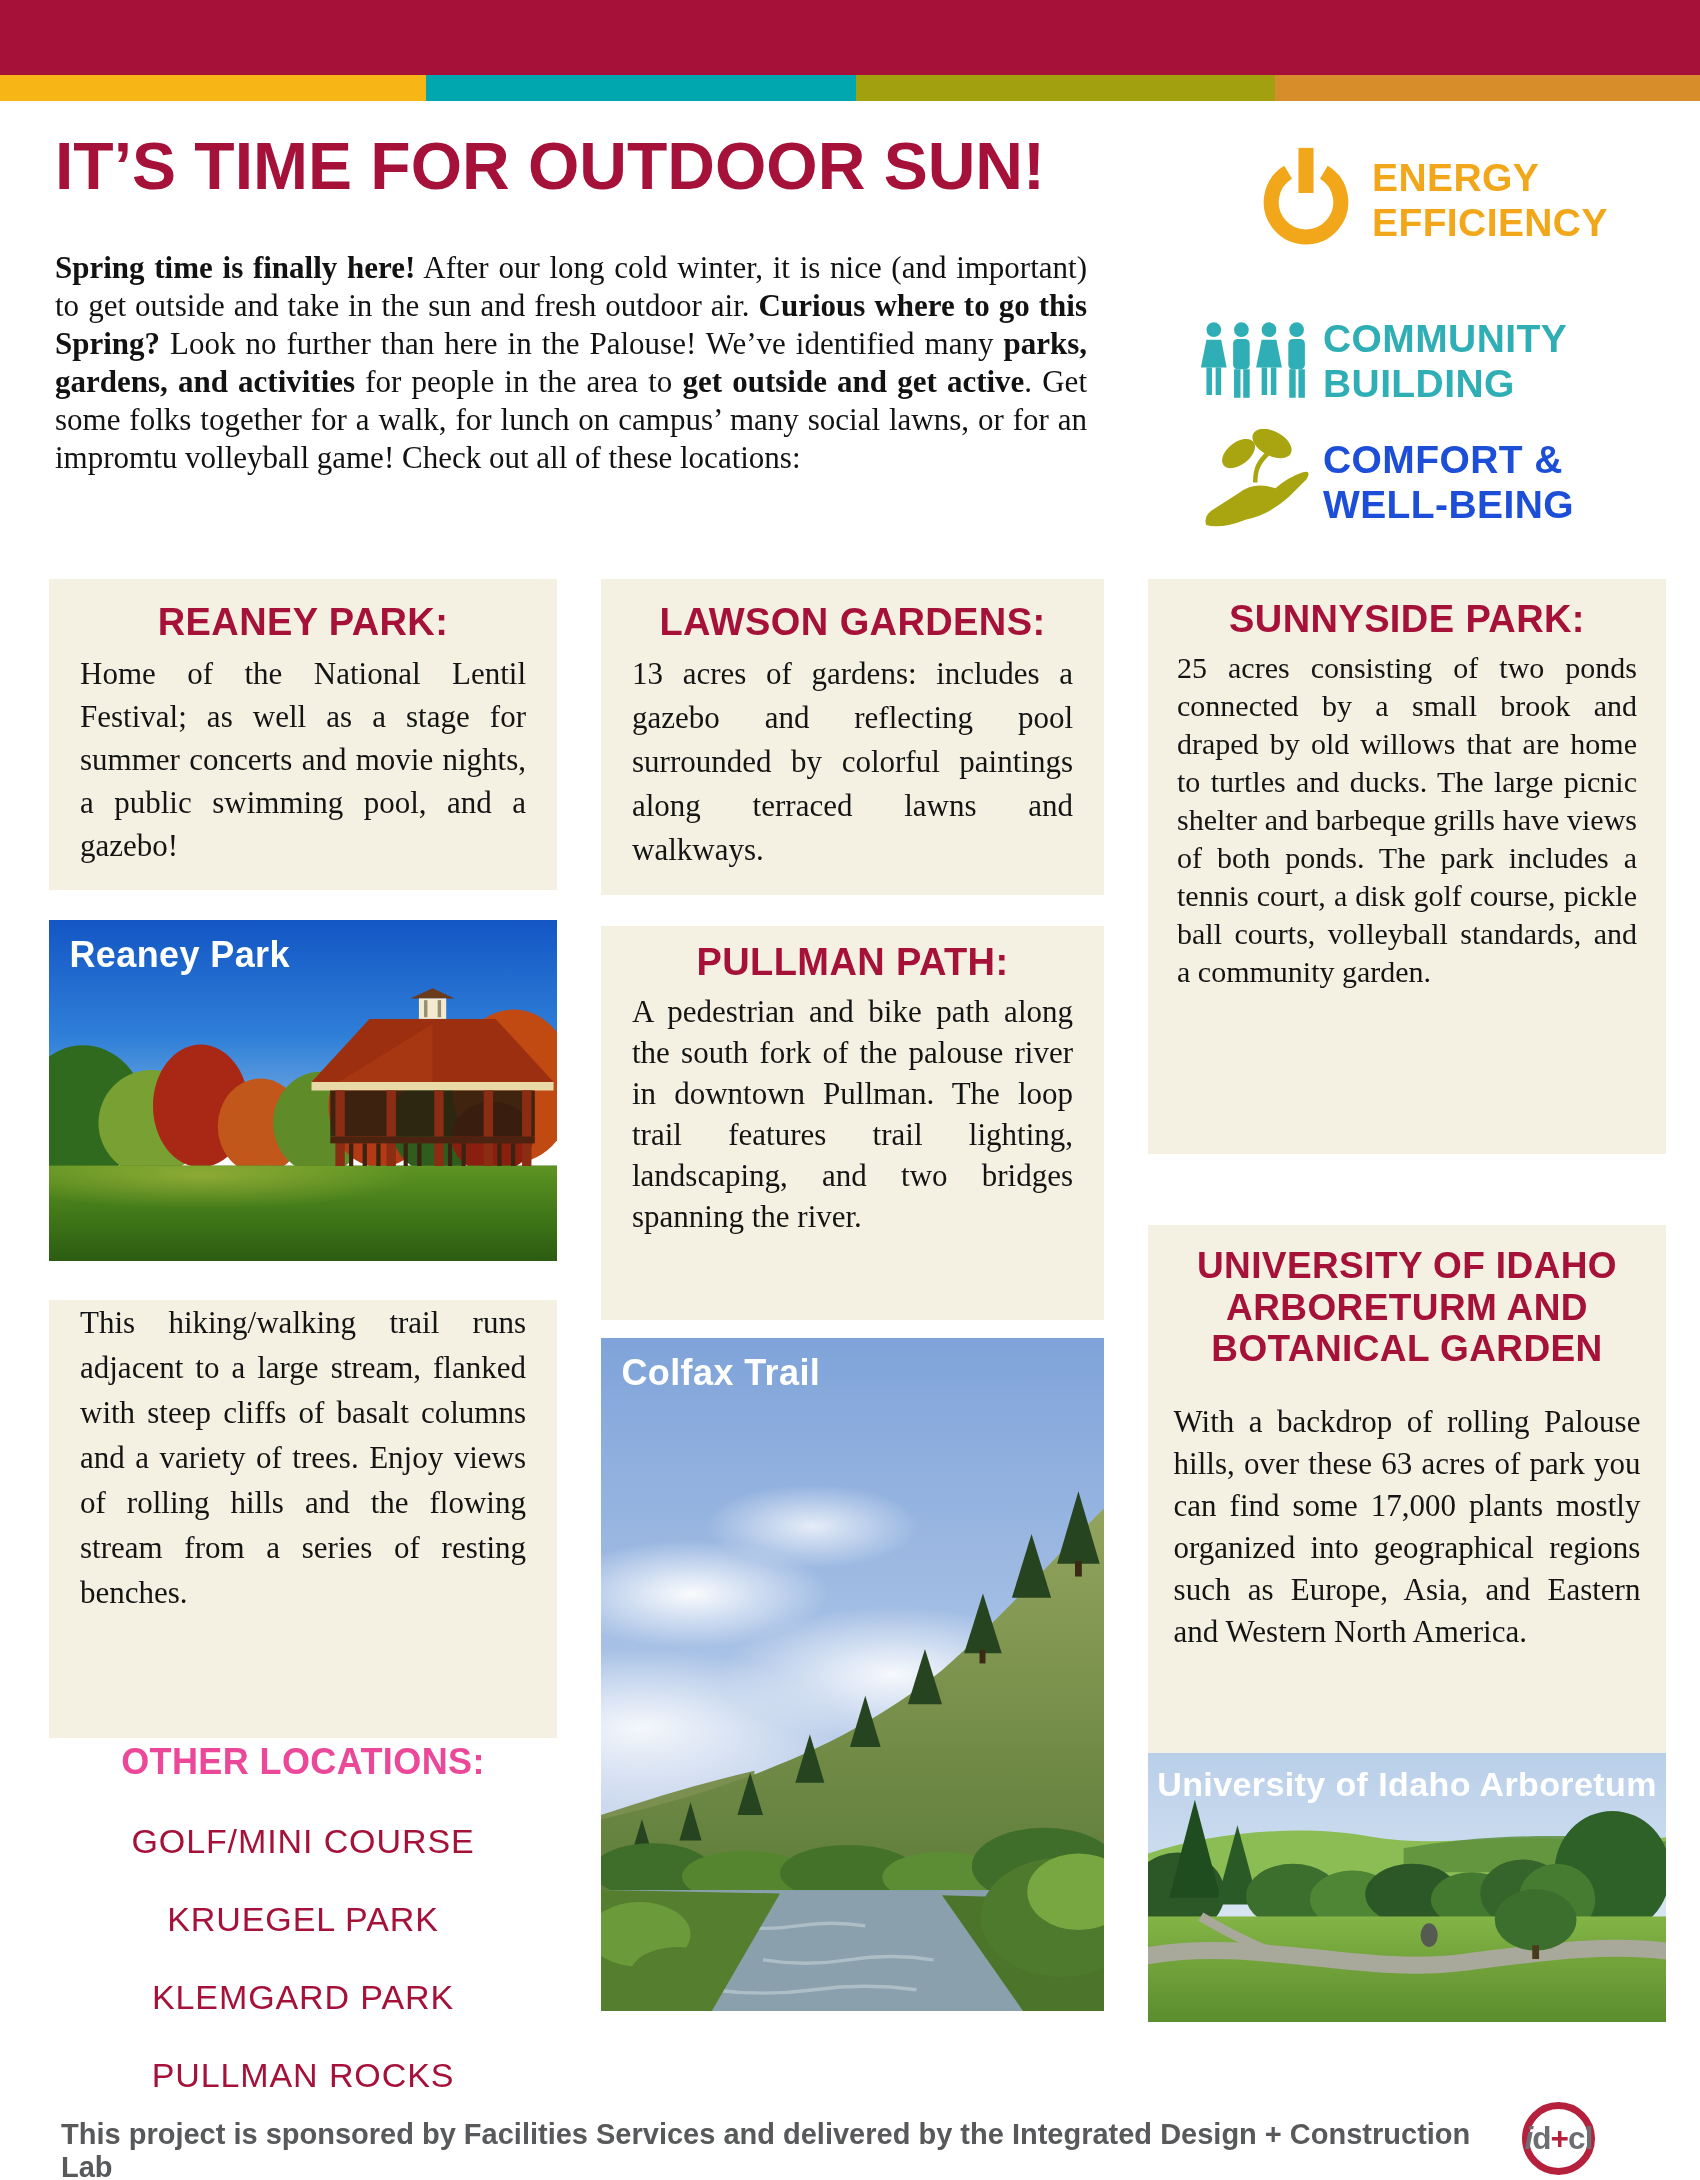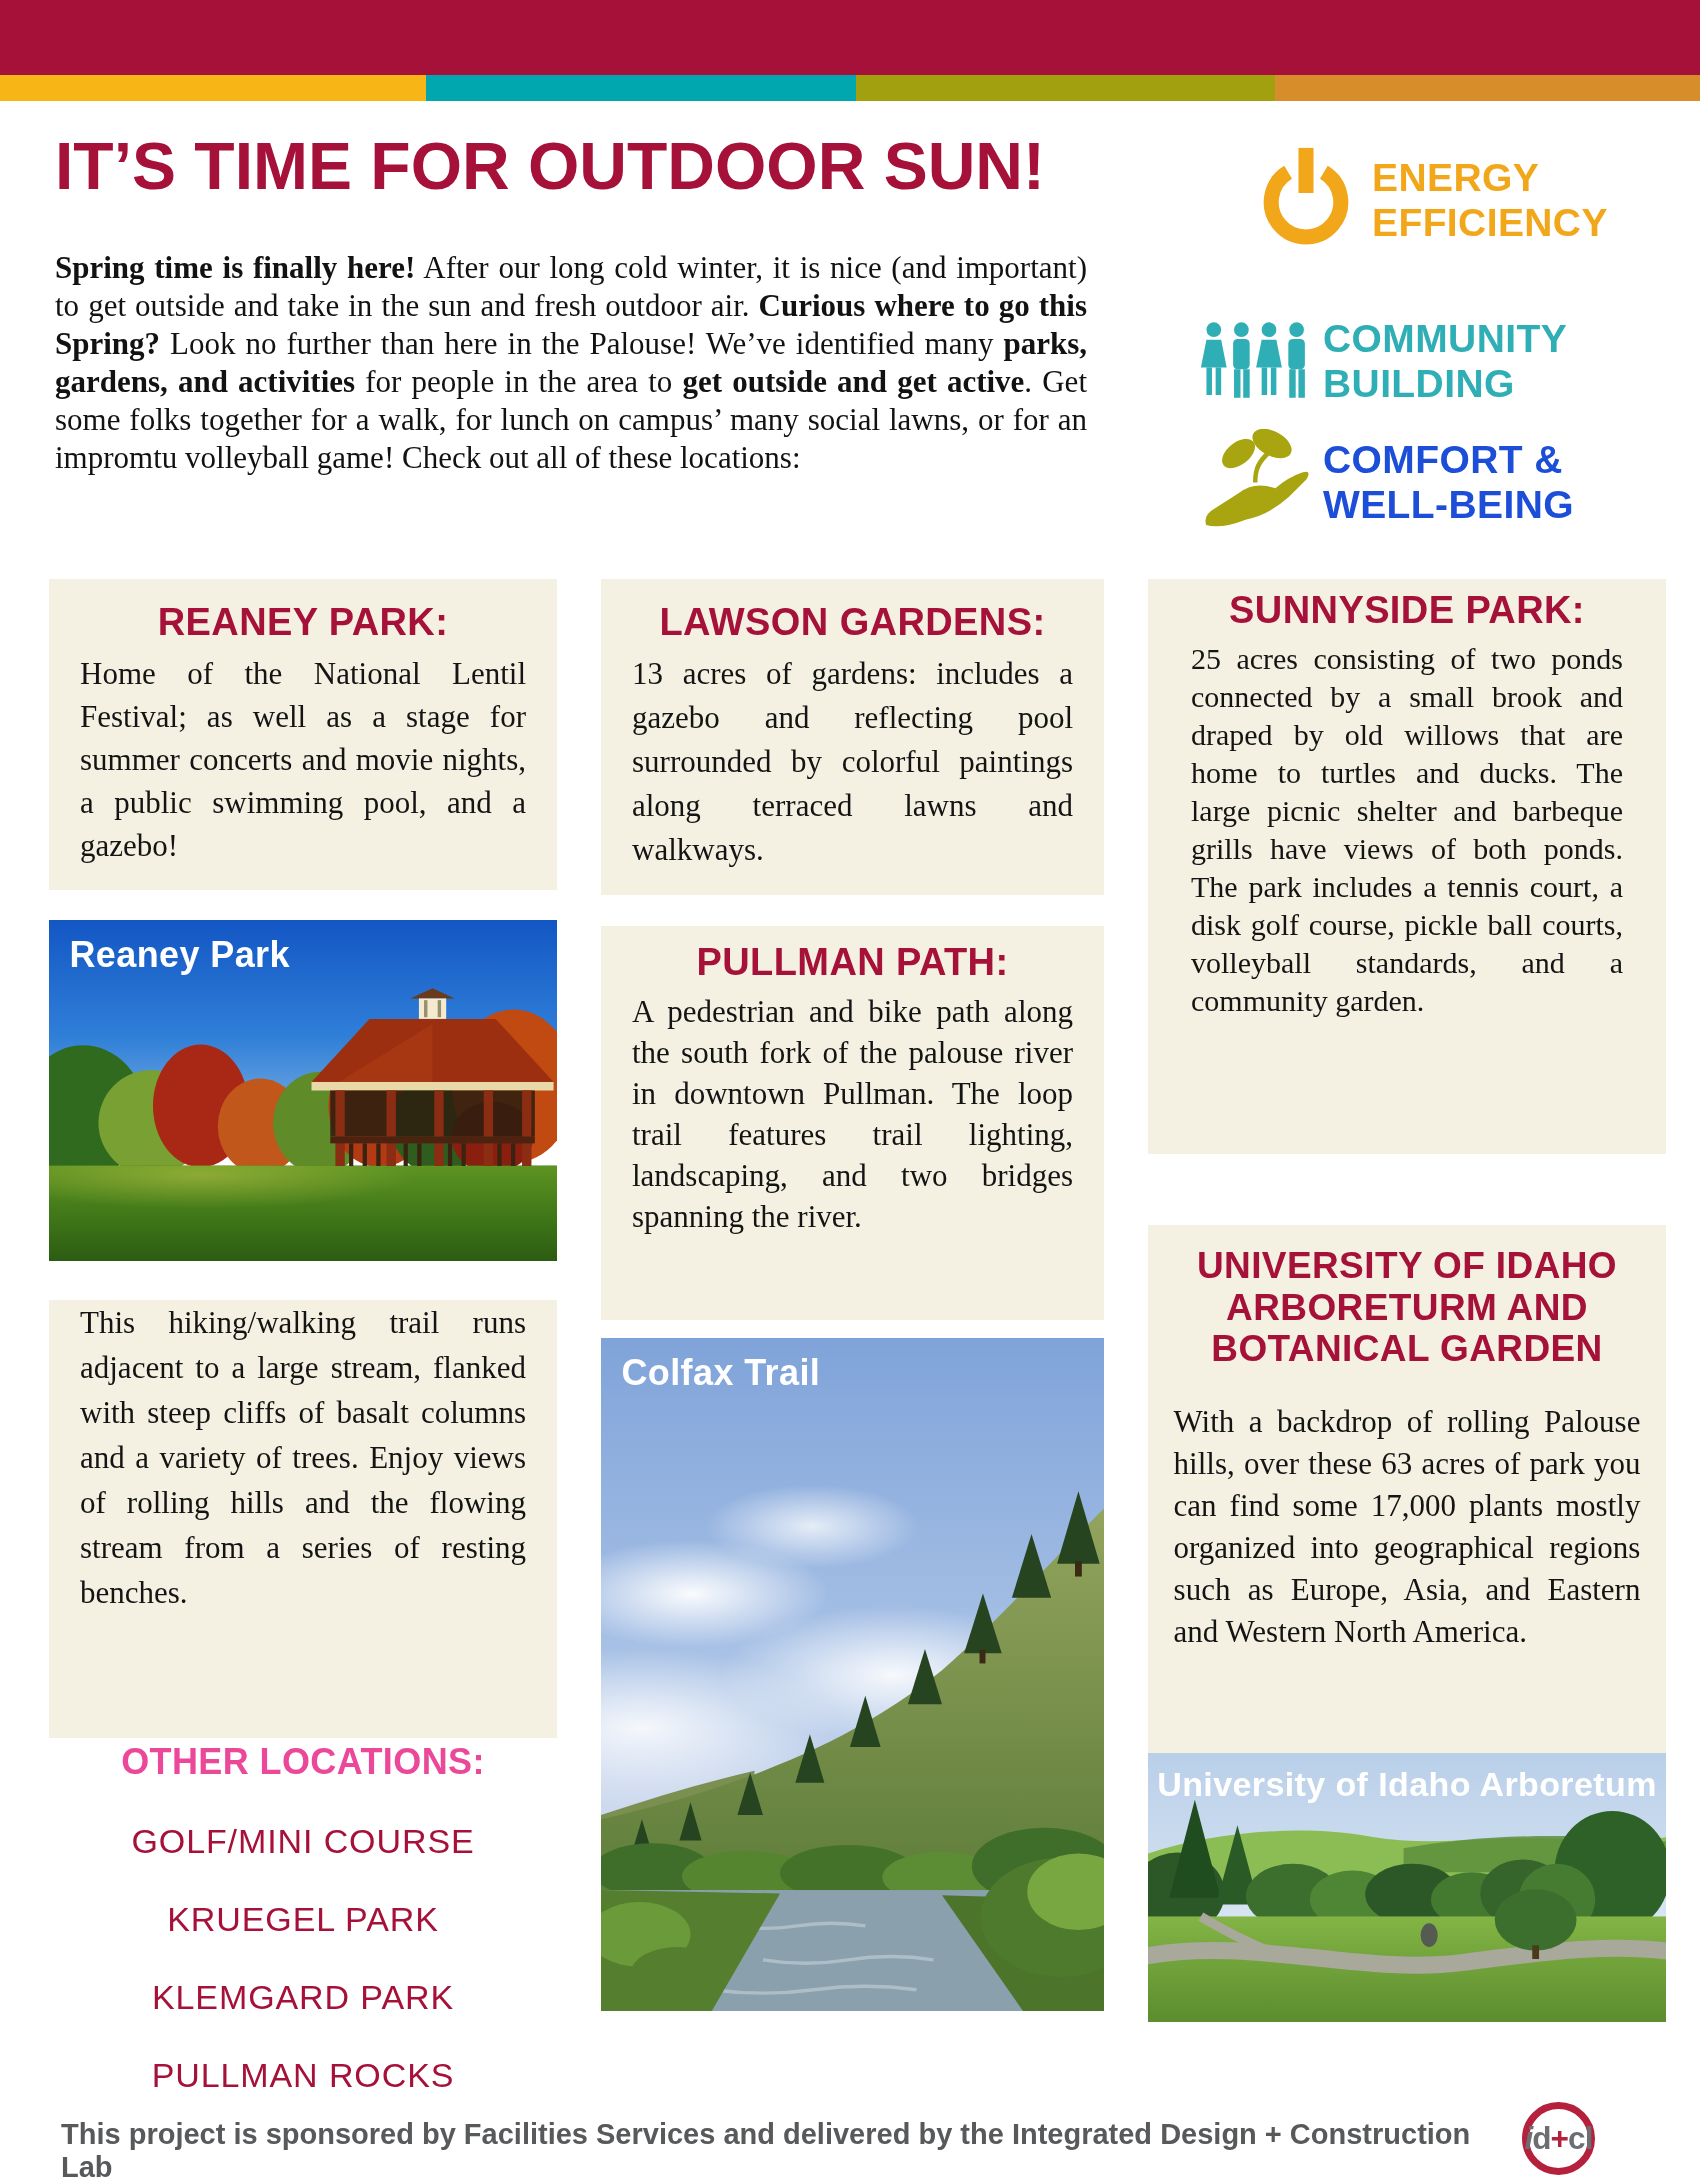--- a/index.html
+++ b/index.html
@@ -51,22 +51,22 @@
   #card-reaney{left:49px;top:579px;width:508px;height:311px;}
   #card-reaney p{line-height:43px;}
   #card-lawson{left:601px;top:579px;width:503px;height:316px;}
   #card-lawson p{line-height:44px;}
   #card-pullman{left:601px;top:926px;width:503px;height:394px;}
   #card-pullman h2{margin-top:15.3px;margin-bottom:6.8px;}
   #card-pullman p{line-height:41px;}
   #card-colfax{left:49px;top:1300px;width:508px;height:438px;}
   #card-colfax p{line-height:45px;}
   #card-sunnyside{left:1148px;top:579px;width:518px;height:575px;}
-  #card-sunnyside h2{margin-top:10px;}
-  #card-sunnyside p{font-size:30px;line-height:38px;padding:0 43px;}
+  #card-sunnyside h2{margin-top:19px;}
+  #card-sunnyside p{font-size:30px;line-height:38px;padding:0 29px;}
   #card-arboretum{left:1148px;top:1225px;width:518px;height:528px;}
   #card-arboretum h2{margin:20.4px 22px 6.8px;font-size:37px;}
   #card-arboretum p{line-height:42px;padding:0 25.6px;margin-top:31px;}
 
   
   .photo{position:absolute;overflow:hidden;}
   .photo svg{position:absolute;left:0;top:0;width:100%;height:100%;}
   .photo-label{
     position:absolute;top:13.6px;left:20.4px;color:#ffffff;
     font-size:36px;font-weight:bold;letter-spacing:0.4px;z-index:5;

